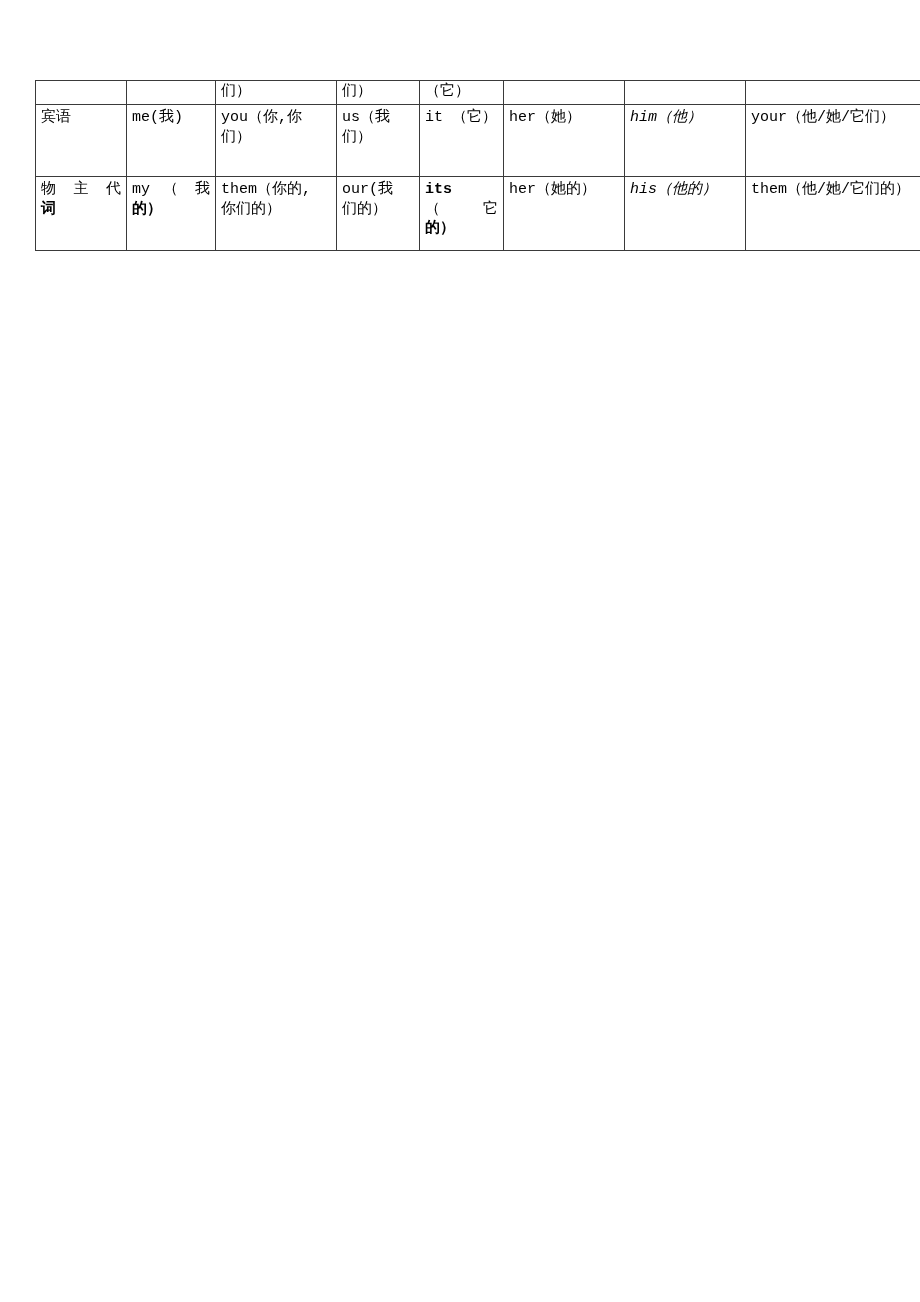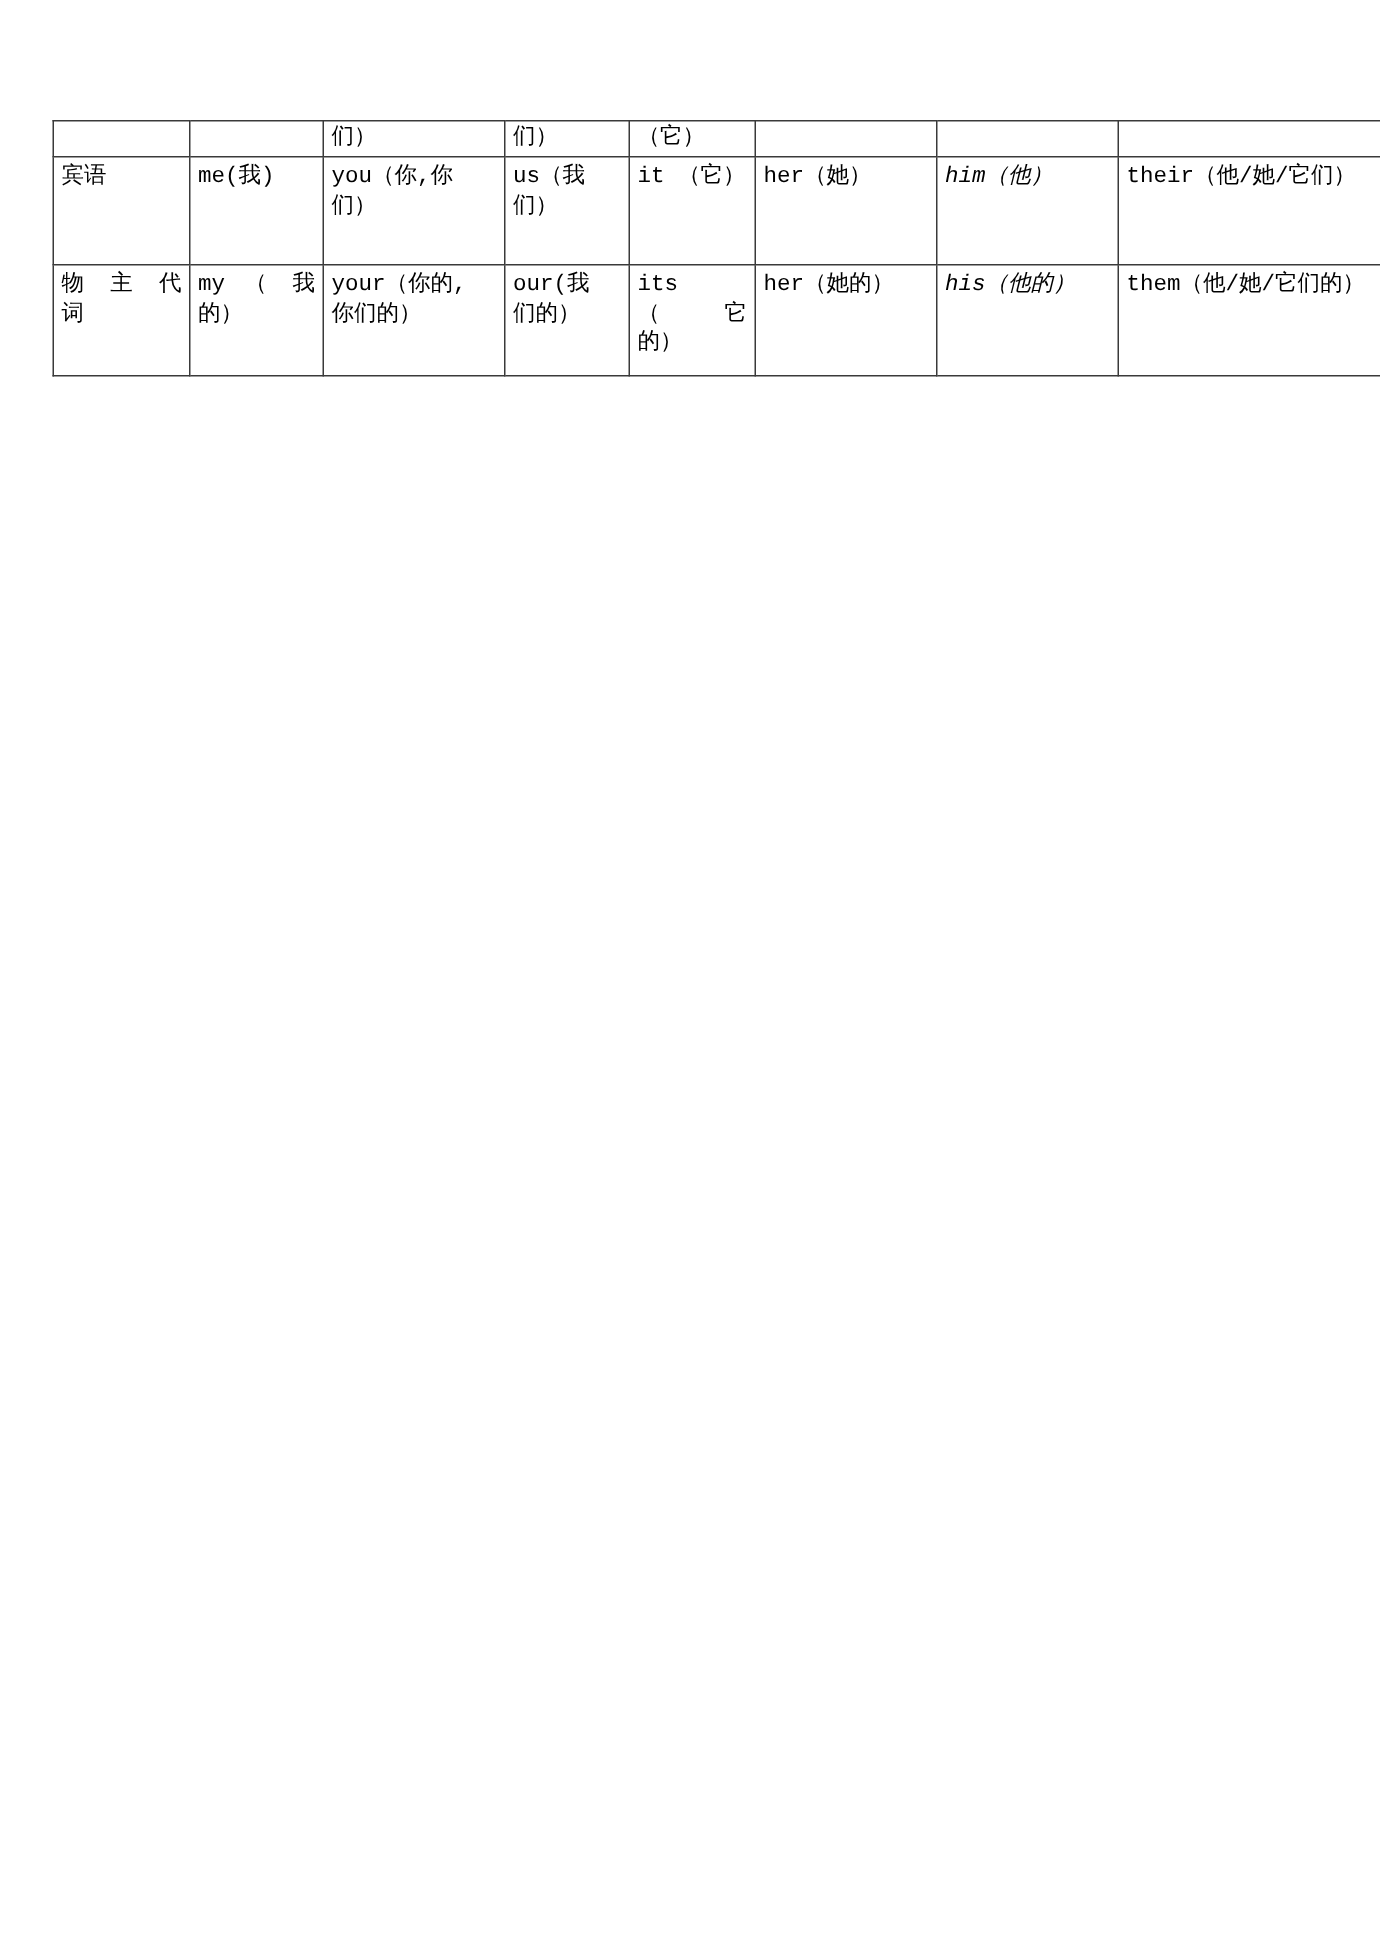--- a/index.html
+++ b/index.html
@@ -72,20 +72,21 @@
     margin-left: 36px;
   }
   .justify-cjk > .line {
     display: block;
     text-align: justify;
     text-align-last: justify;
   }
   .justify-cjk > .line.last {
     text-align: center;
     text-align-last: left;
+    font-weight: bold;
   }
 
   .nowrap-cell { white-space: nowrap; }
 
   
   .overflow-cell {
     white-space: nowrap;
     overflow: visible;
   }
 </style>
@@ -128,35 +129,35 @@
             <span class="line last">it</span>
             <span class="line last">（它）</span>
           </td>
           <td class="c5 nowrap-cell">
             <span class="line last">her（她）</span>
           </td>
           <td class="c6 nowrap-cell">
             <span class="line last">him（他）</span>
           </td>
           <td class="c7 nowrap-cell">
-            <span class="line last">their（他/她/它们）</span>
+            <span class="line last">your（他/她/它们）</span>
           </td>
         </tr>
 
         <tr class="row-possessive">
           <td class="c0 justify-cjk">
             <span class="line">物 主 代</span>
             <span class="line last">词</span>
           </td>
           <td class="c1 justify-cjk">
             <span class="line">my （ 我</span>
             <span class="line last">的）</span>
           </td>
           <td class="c2">
-            <span class="line last">your（你的,</span>
+            <span class="line last">them（你的,</span>
             <span class="line last">你们的）</span>
           </td>
           <td class="c3">
             <span class="line last">our(我</span>
             <span class="line last">们的）</span>
           </td>
           <td class="c4 justify-cjk">
             <span class="line last">its</span>
             <span class="line">（  它</span>
             <span class="line last">的）</span>

